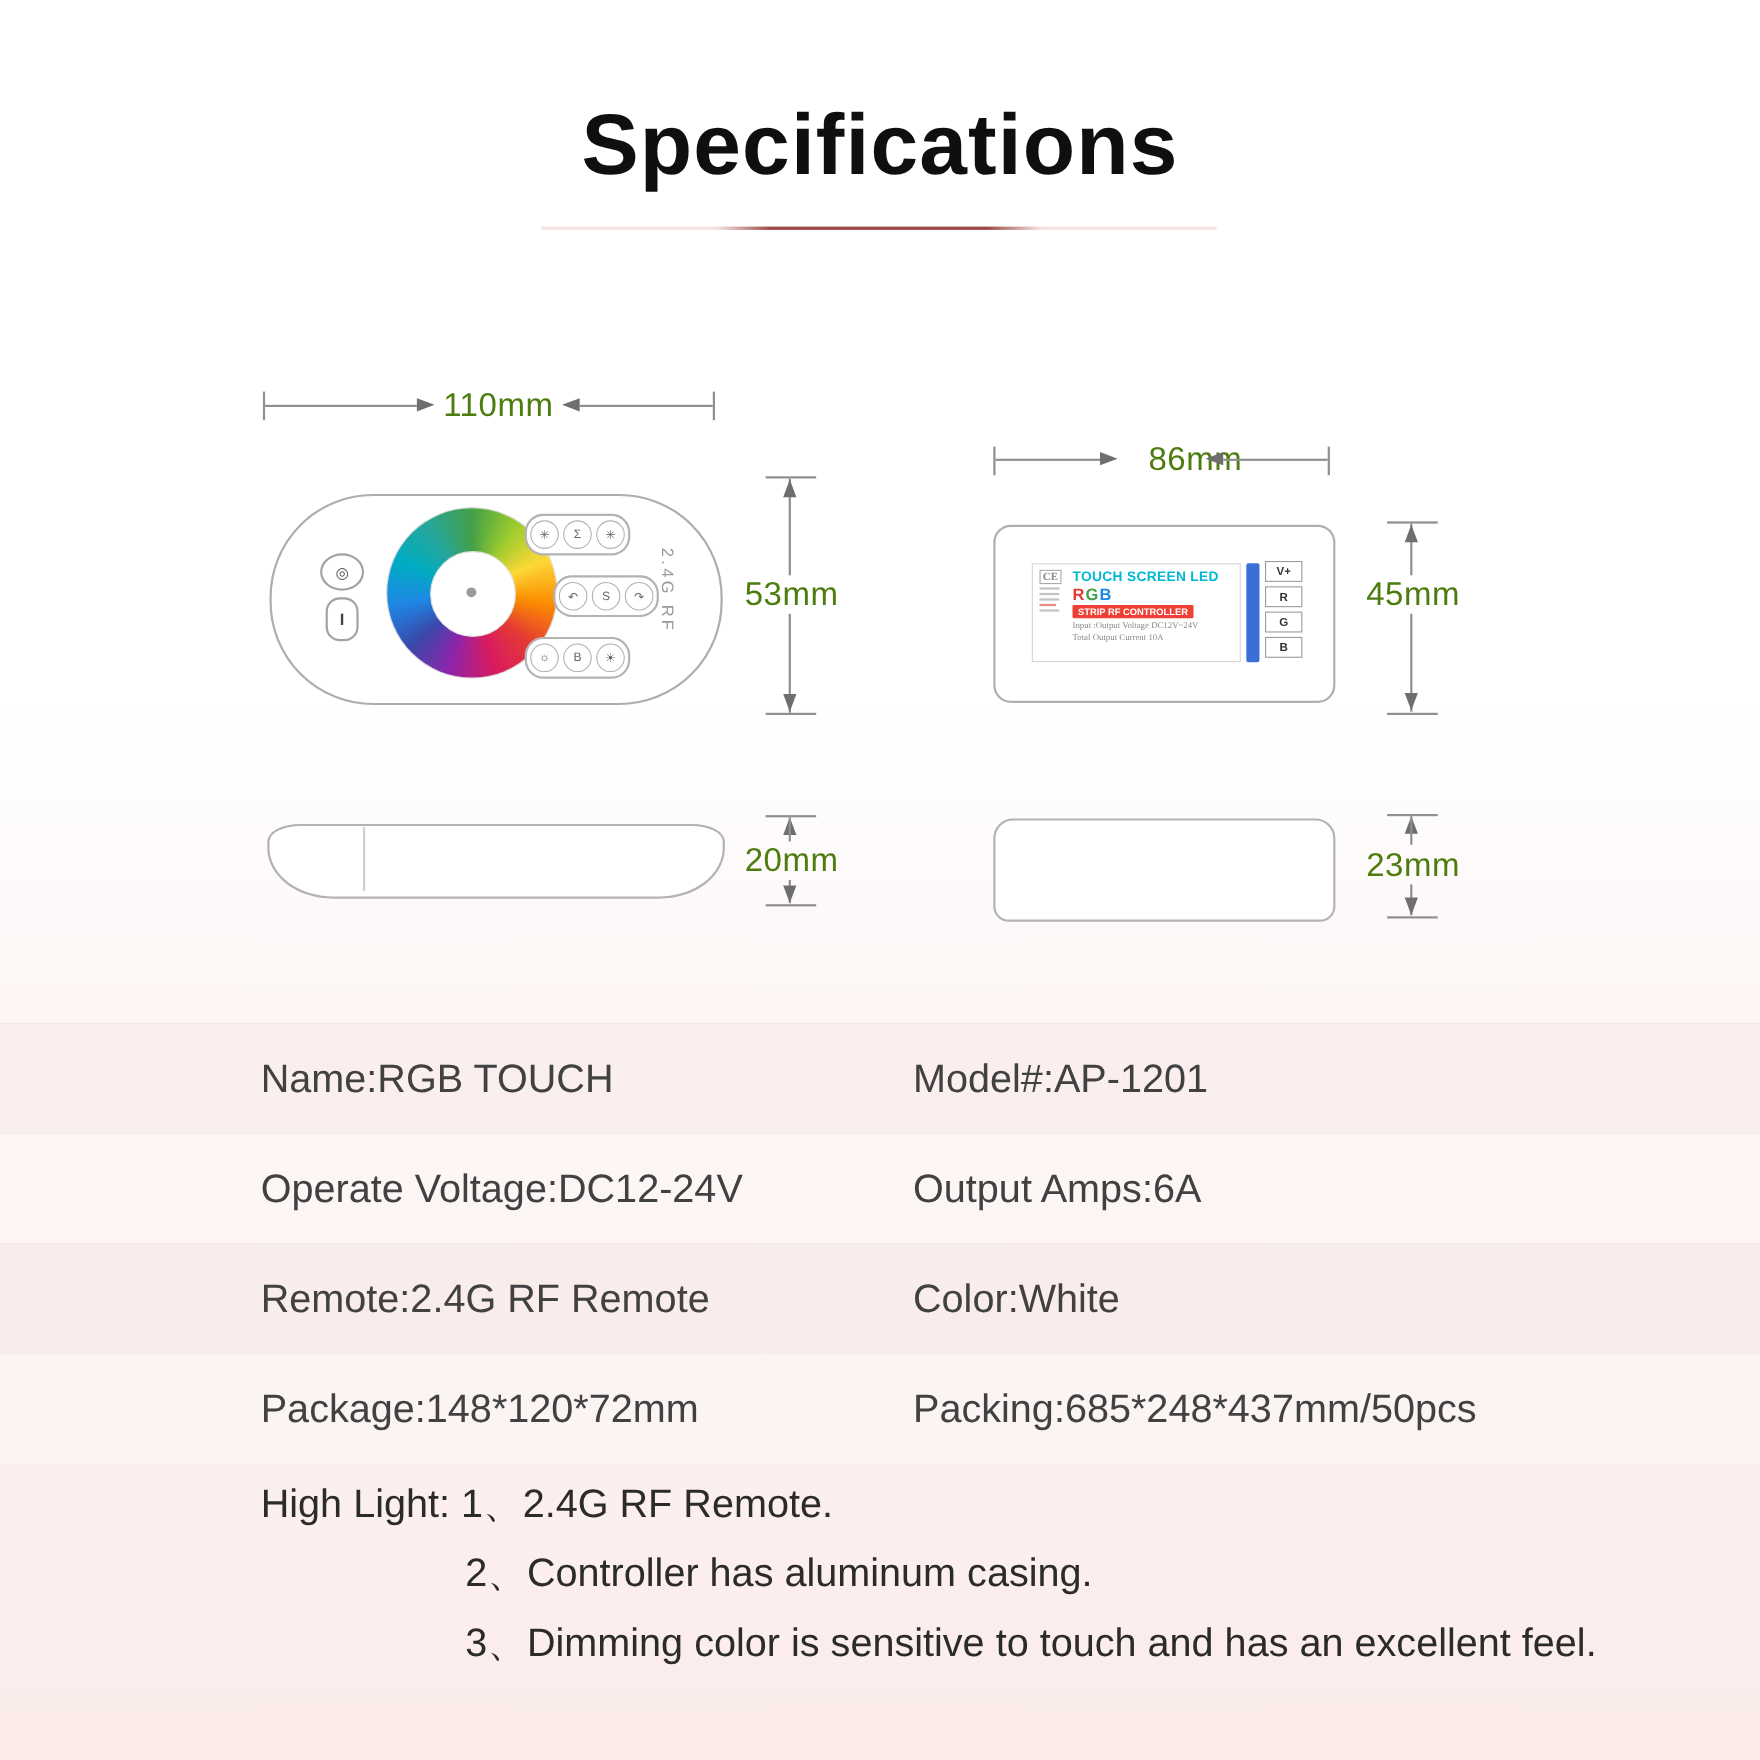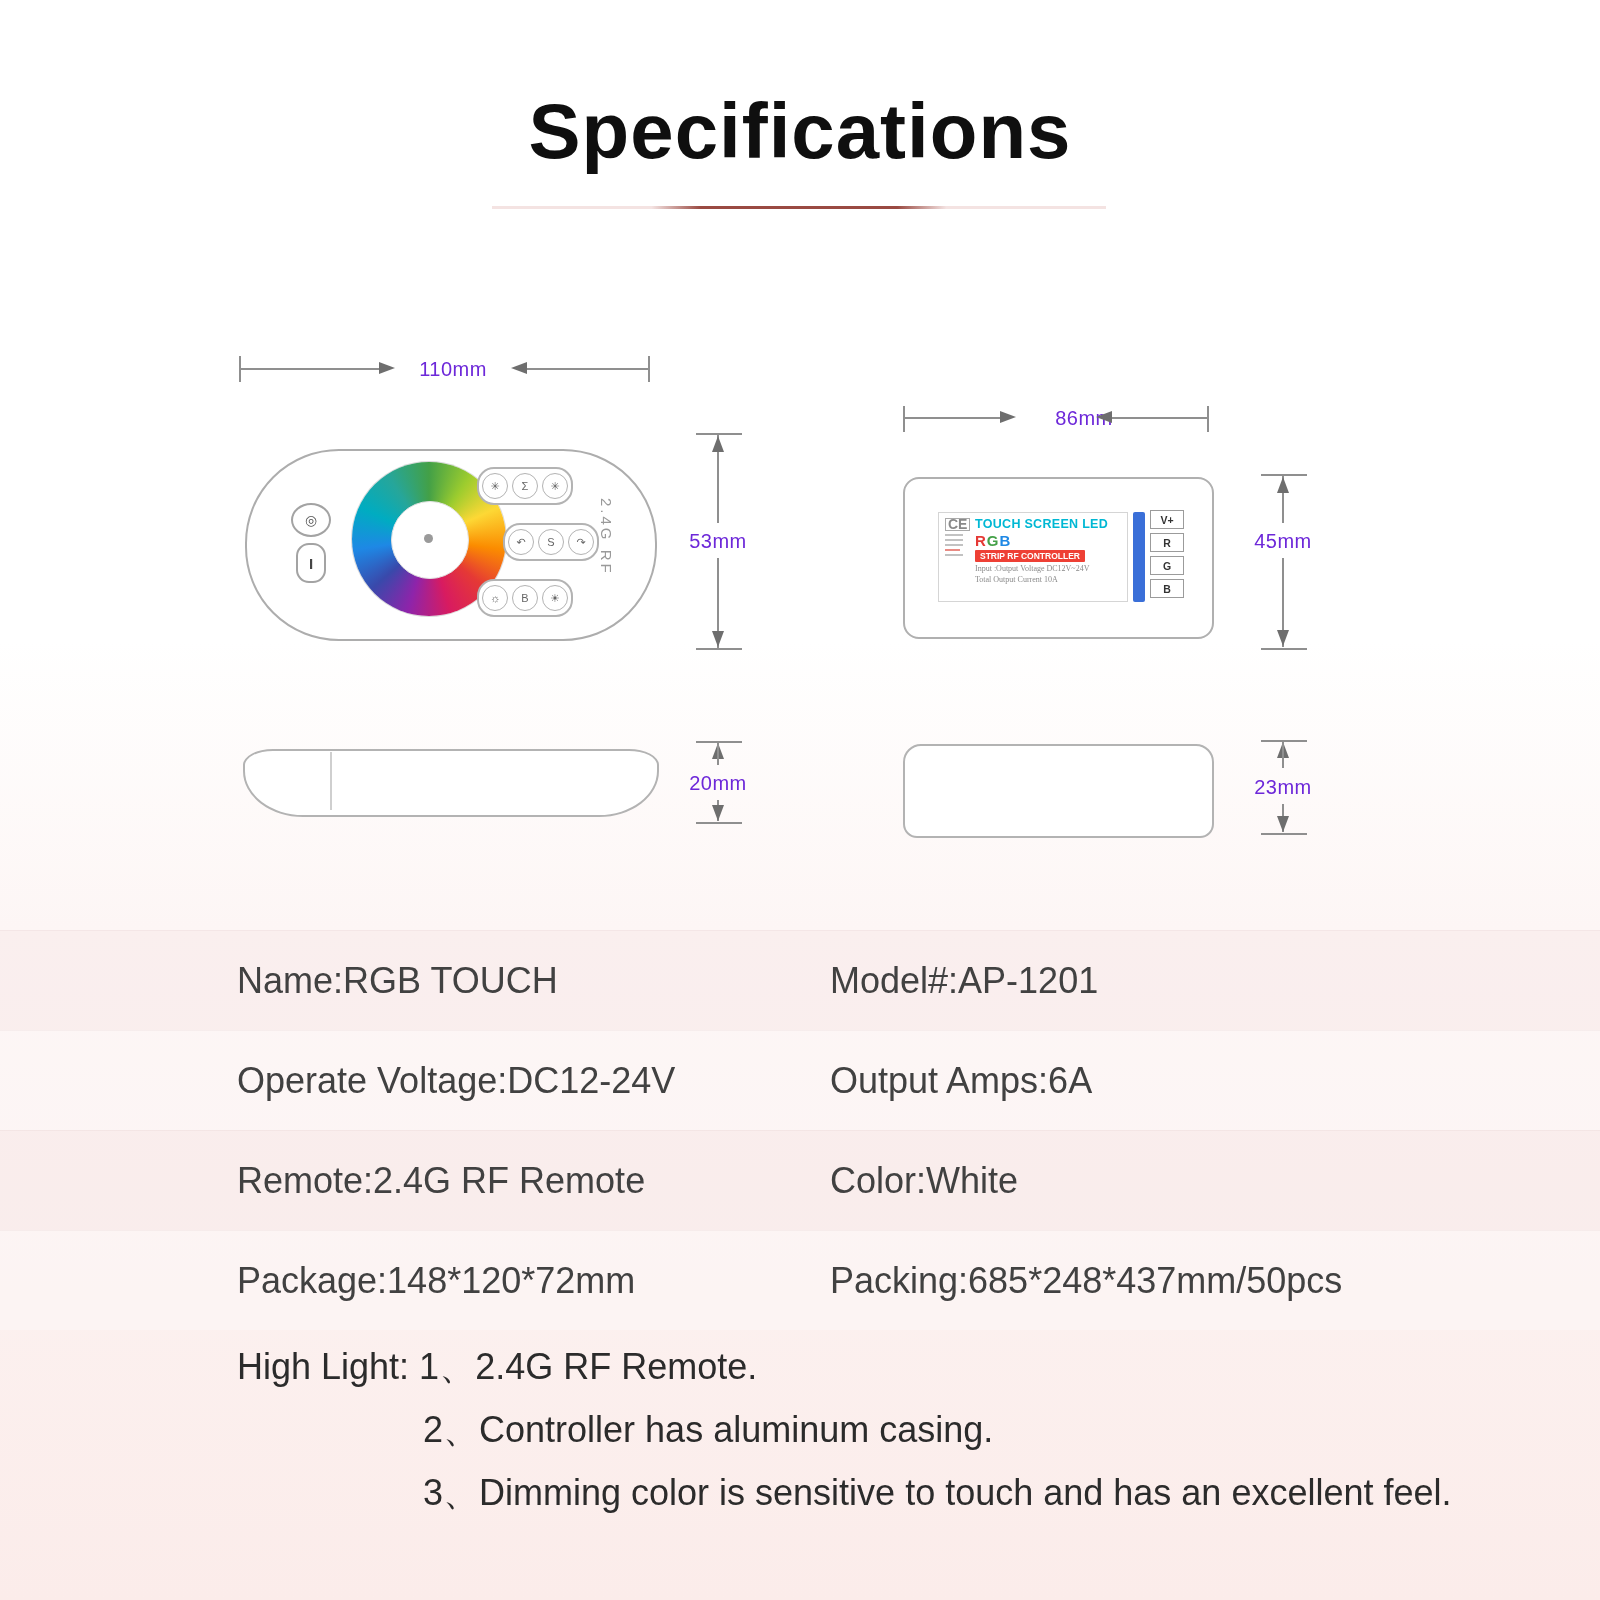--- a/index.html
+++ b/index.html
@@ -11,21 +11,21 @@
   .abs{position:absolute;}
   
   .title{top:86px;left:0;width:100%;text-align:center;font-size:78px;font-weight:600;color:#0f0f0f;letter-spacing:1px;}
   .title-underline{top:206px;left:492px;width:614px;height:3px;
     background:linear-gradient(90deg,#f4e3e2 0%,#f4e3e2 26%,var(--underline-accent,#9a4a42) 34%,var(--underline-accent,#9a4a42) 66%,#f4e3e2 74%,#f4e3e2 100%);}
   
   .tickv{width:2px;background:#8f8f8f;}
   .tickh{height:2px;background:#8f8f8f;}
   .dlineh{height:2px;background:#8f8f8f;}
   .dlinev{width:2px;background:#8f8f8f;}
-  .dimtxt{font-size:20px;color:#6d28d9;text-align:center;line-height:34px;letter-spacing:.5px;}
+  .dimtxt{font-size:30px;color:#4d7c0f;text-align:center;line-height:34px;letter-spacing:.5px;}
   .arr{width:0;height:0;}
   .arr.r{border-top:6px solid transparent;border-bottom:6px solid transparent;border-left:16px solid #6e6e6e;}
   .arr.l{border-top:6px solid transparent;border-bottom:6px solid transparent;border-right:16px solid #6e6e6e;}
   .arr.u{border-left:6px solid transparent;border-right:6px solid transparent;border-bottom:16px solid #6e6e6e;}
   .arr.d{border-left:6px solid transparent;border-right:6px solid transparent;border-top:16px solid #6e6e6e;}
   
   .remote-body{left:245px;top:449px;width:408px;height:188px;background:#fff;border:2px solid #adadad;border-radius:94px;}
   .pwr-top{left:291px;top:503px;width:36px;height:30px;border:2px solid #a3a3a3;border-radius:50%;
     display:flex;align-items:center;justify-content:center;font-size:14px;color:#555;background:#fff;}
   .pwr-bottom{left:296px;top:543px;width:26px;height:36px;border:2px solid #a3a3a3;border-radius:13px;
@@ -42,21 +42,21 @@
   .rf-text{left:598px;top:498px;height:94px;writing-mode:vertical-rl;font-size:15px;color:#9a9a9a;letter-spacing:3px;}
   
   .remote-side{left:243px;top:749px;width:412px;height:64px;background:#fff;border:2px solid #b3b3b3;
     border-radius:30px 30px 60px 60px / 16px 16px 46px 46px;}
   .remote-side-seam{left:330px;top:752px;width:2px;height:58px;background:#cfcfcf;}
   
   .ctrl-body{left:903px;top:477px;width:307px;height:158px;background:#fff;border:2px solid #b0b0b0;border-radius:16px;}
   .ctrl-label{left:938px;top:512px;width:190px;height:90px;background:#fff;border:1px solid #d5d5d5;
     box-sizing:border-box;padding:5px 6px;display:flex;}
   .cert-col{width:26px;display:flex;flex-direction:column;gap:3px;align-items:flex-start;}
-  .cert-mark{font-size:14px;font-weight:bold;color:#8a8a8a;border:1px solid #aaa;padding:0 2px;line-height:11px;}
+  .cert-mark{font-size:10px;font-weight:bold;color:#8a8a8a;border:1px solid #aaa;padding:0 2px;line-height:11px;font-family:Liberation Serif, serif;}
   .cert-bar{width:18px;height:2px;background:#c2c2c2;}
   .cert-bar.red{background:#e98b84;width:15px;}
   .label-col{flex:1;padding-left:4px;display:flex;flex-direction:column;gap:2px;}
   .lbl-title{font-size:12.5px;font-weight:bold;color:var(--label-cyan,#00b8d4);line-height:13px;letter-spacing:.3px;}
   .lbl-rgb{font-size:15px;font-weight:bold;line-height:15px;letter-spacing:1px;}
   .lbl-rgb .r{color:var(--rgb-r,#e53935);} .lbl-rgb .g{color:var(--rgb-g,#43a047);} .lbl-rgb .b{color:var(--rgb-b,#1e88e5);}
   .lbl-chip{align-self:flex-start;font-size:8.5px;font-weight:bold;color:#fff;background:var(--label-red,#ee4035);
     padding:1px 5px;border-radius:1px;line-height:10px;}
   .lbl-small{font-size:8px;color:#8a8a8a;line-height:9px;font-family:Liberation Serif, serif;}
   .blue-bar{left:1133px;top:512px;width:12px;height:90px;background:var(--bar-blue,#3a6fd8);border-radius:2px;}

